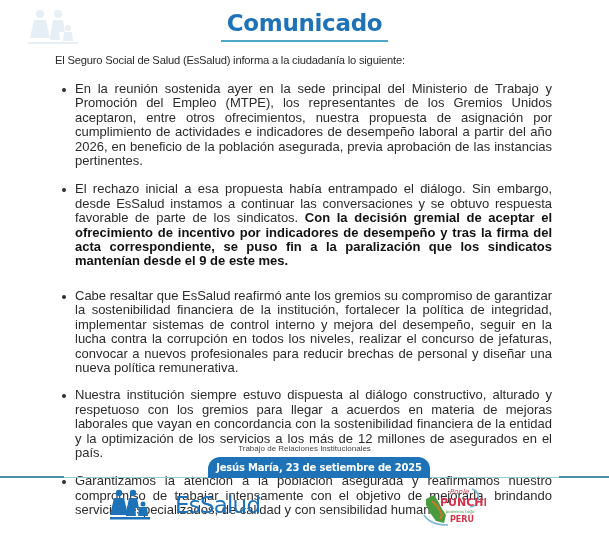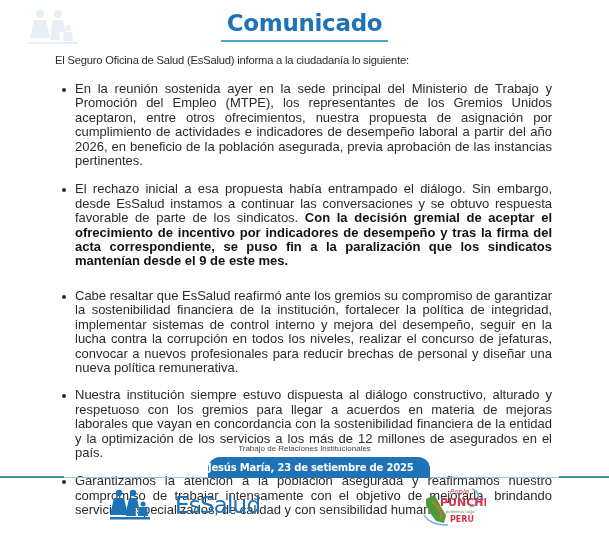--- a/index.html
+++ b/index.html
@@ -56,21 +56,21 @@
       position: absolute; left: 0; right: 0; top: 444px;
       text-align: center; font-size: 8px; color: #444;
     }
     .sep-left { position: absolute; left: 0; top: 476px; width: 64px; height: 2px; background: #4a8fa3; }
     .sep-right { position: absolute; right: 0; top: 476px; width: 50px; height: 2px; background: #4a8fa3; }
     .sep-mid { position: absolute; left: 0; right: 0; top: 477px; height: 1px; background: #9cc9d6; }
     .date-pill {
       position: absolute; left: 208px; top: 457px; width: 222px; height: 21px;
       background: #1d72b8; border-radius: 12px 12px 0 0;
       color: #ffffff; font-weight: bold; font-size: 10px;
-      display: flex; align-items: center; justify-content: flex-start;
+      display: flex; align-items: center; justify-content: center;
       font-family: "DejaVu Sans", sans-serif;
       letter-spacing: -0.2px;
     }
     .logo-essalud {
       position: absolute; left: 110px; top: 487px; height: 36px;
       display: flex; align-items: center;
     }
     .logo-essalud .figs { width: 46px; height: 32px; }
     .logo-essalud .word {
       font-family: "DejaVu Sans", sans-serif;
@@ -94,21 +94,21 @@
     <circle cx="42" cy="20" r="3"></circle>
     <path d="M38 24 L46 24 L47 33 L37 33 Z"></path>
     <rect x="2" y="34" width="50" height="2"></rect>
   </g>
 </svg>
 
 <div class="title-wrap">
   <span class="title">Comunicado</span>
 </div>
 
-<div class="intro">El Seguro Oficina de Salud (EsSalud) informa a la ciudadanía lo siguiente:</div>
+<div class="intro">El Seguro Social de Salud (EsSalud) informa a la ciudadanía lo siguiente:</div>
 
 <ul class="bullets">
   <li class="bullet b1">
     <span class="dot"></span>
     <span>En la reunión sostenida ayer en la sede principal del Ministerio de Trabajo y Promoción del Empleo (MTPE), los representantes de los Gremios Unidos aceptaron, entre otros ofrecimientos, nuestra propuesta de asignación por cumplimiento de actividades e indicadores de desempeño laboral a partir del año 2026, en beneficio de la población asegurada, previa aprobación de las instancias pertinentes.</span>
   </li>
   <li class="bullet b2">
     <span class="dot"></span>
     <span>El rechazo inicial a esa propuesta había entrampado el diálogo. Sin embargo, desde EsSalud instamos a continuar las conversaciones y se obtuvo respuesta favorable de parte de los sindicatos. </span><b>Con la decisión gremial de aceptar el ofrecimiento de incentivo por indicadores de desempeño y tras la firma del acta correspondiente, se puso fin a la paralización que los sindicatos mantenían desde el 9 de este mes.</b>
   </li>

